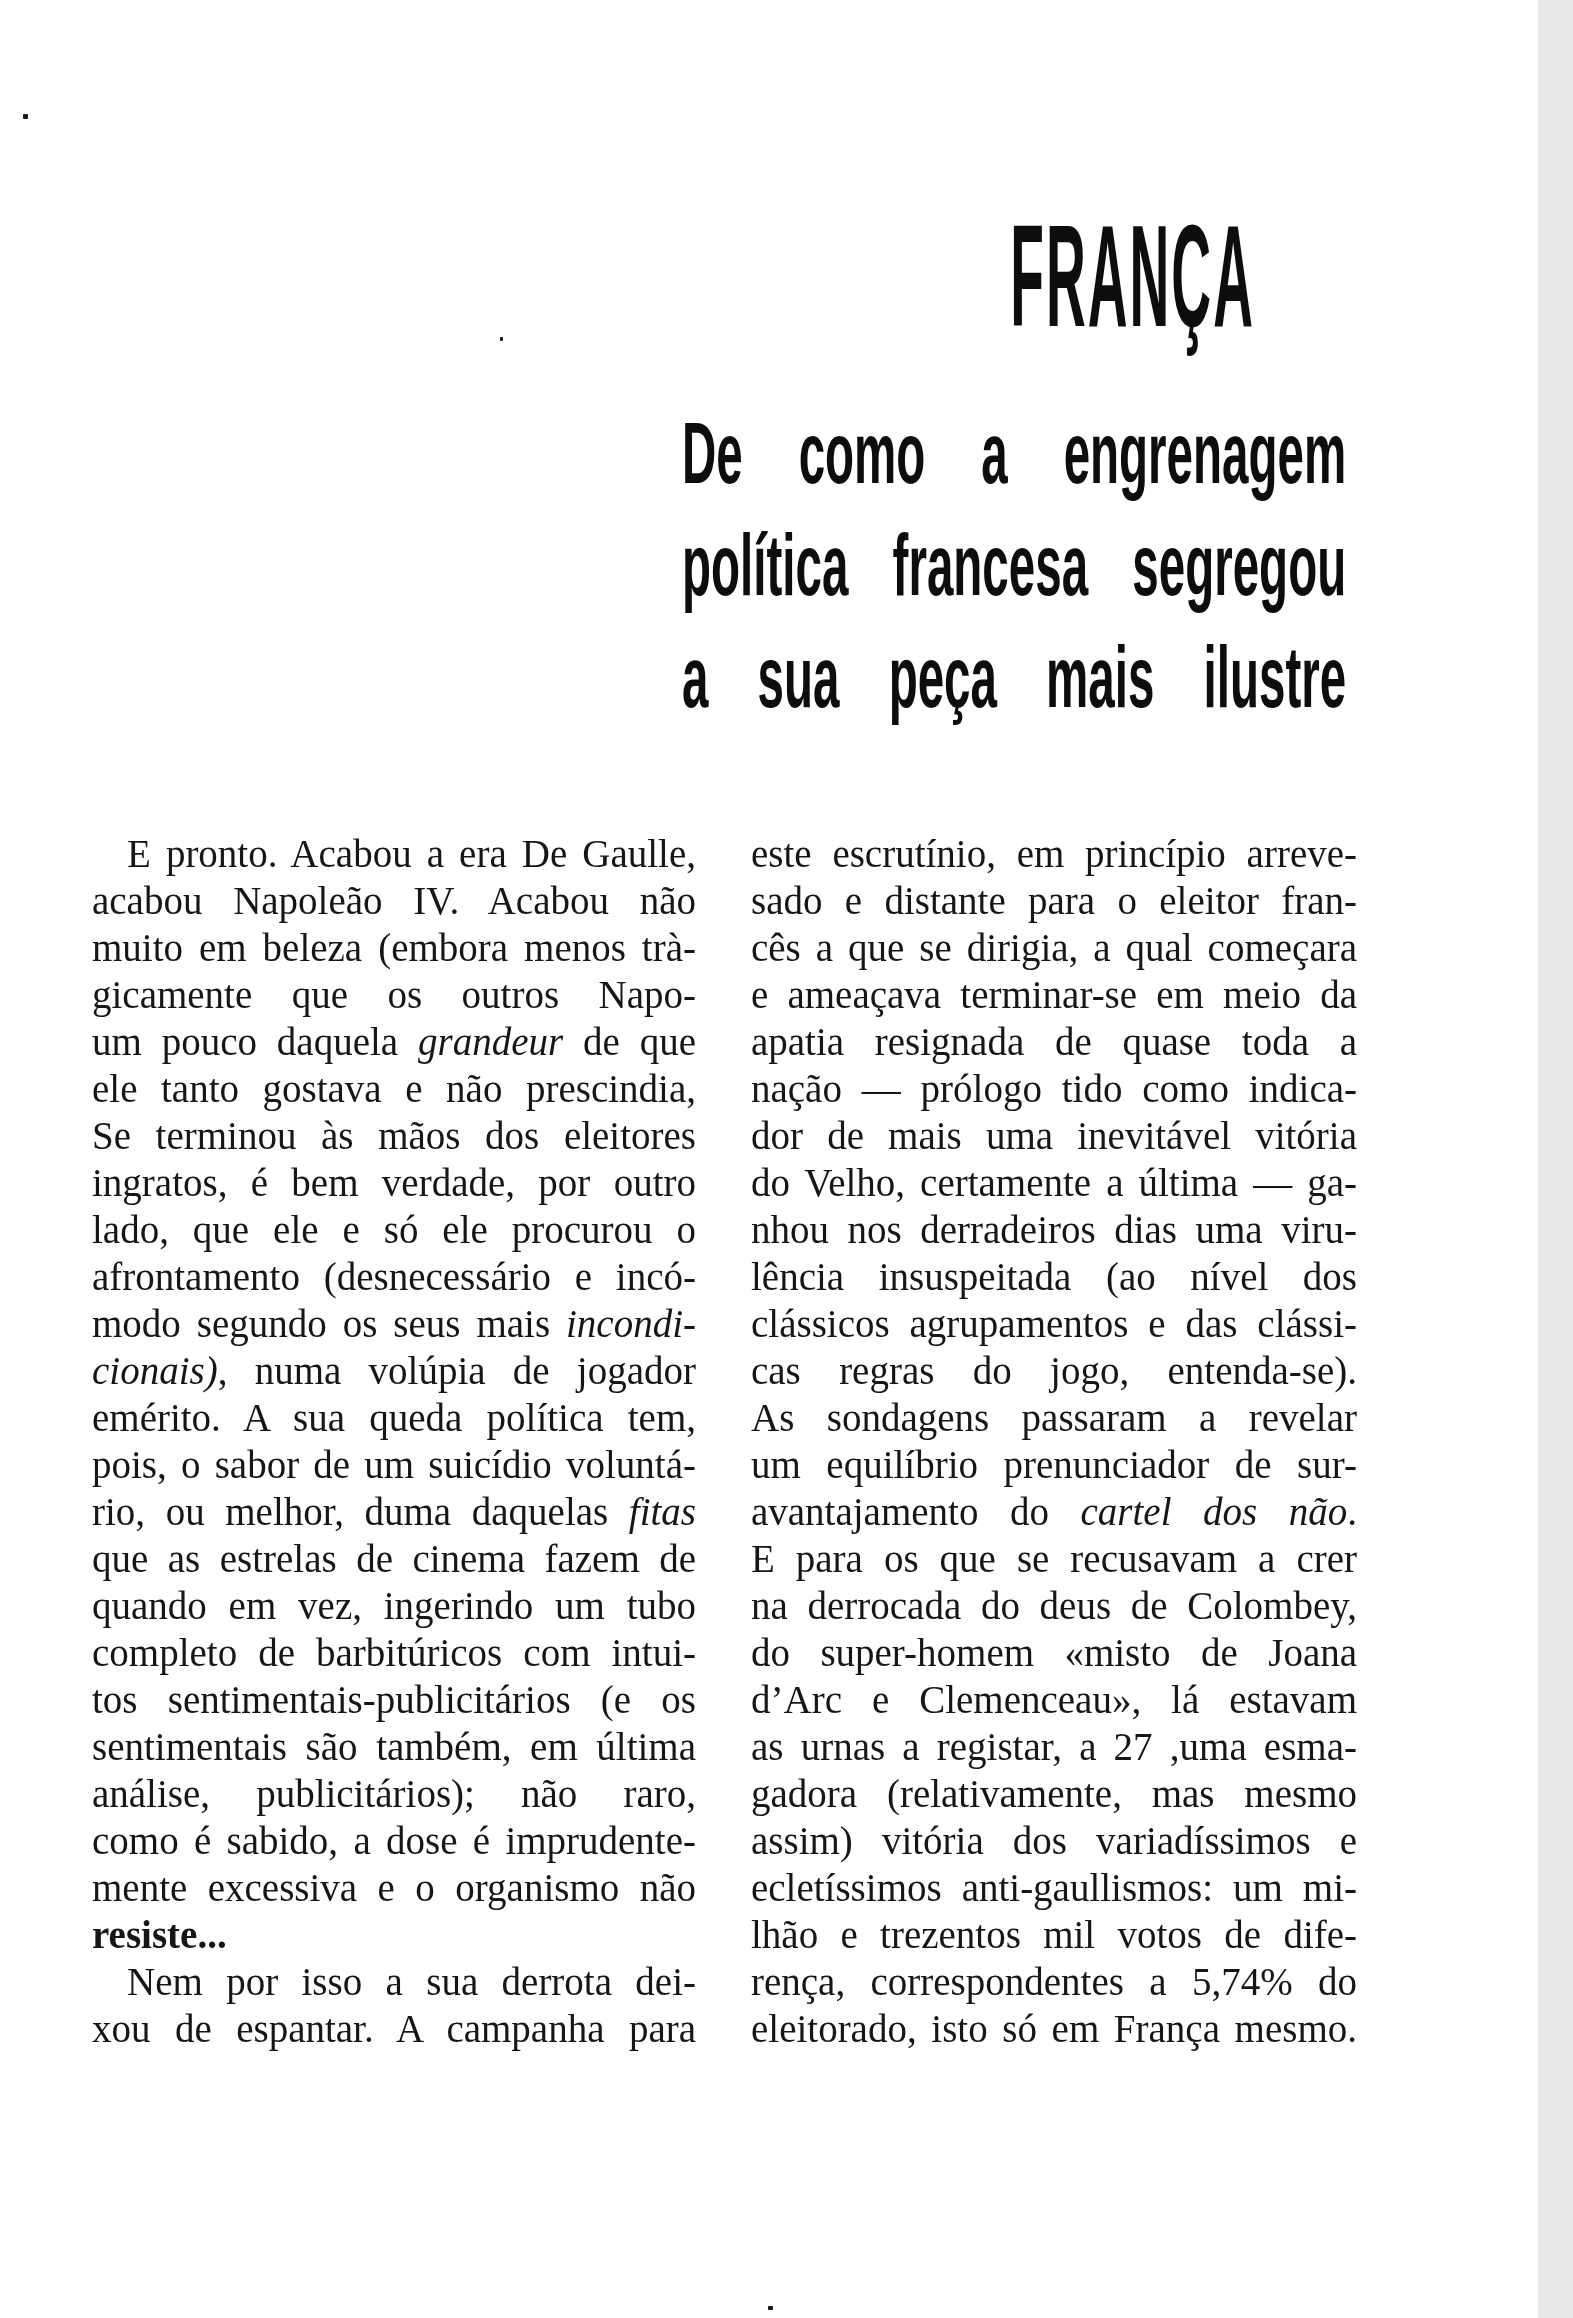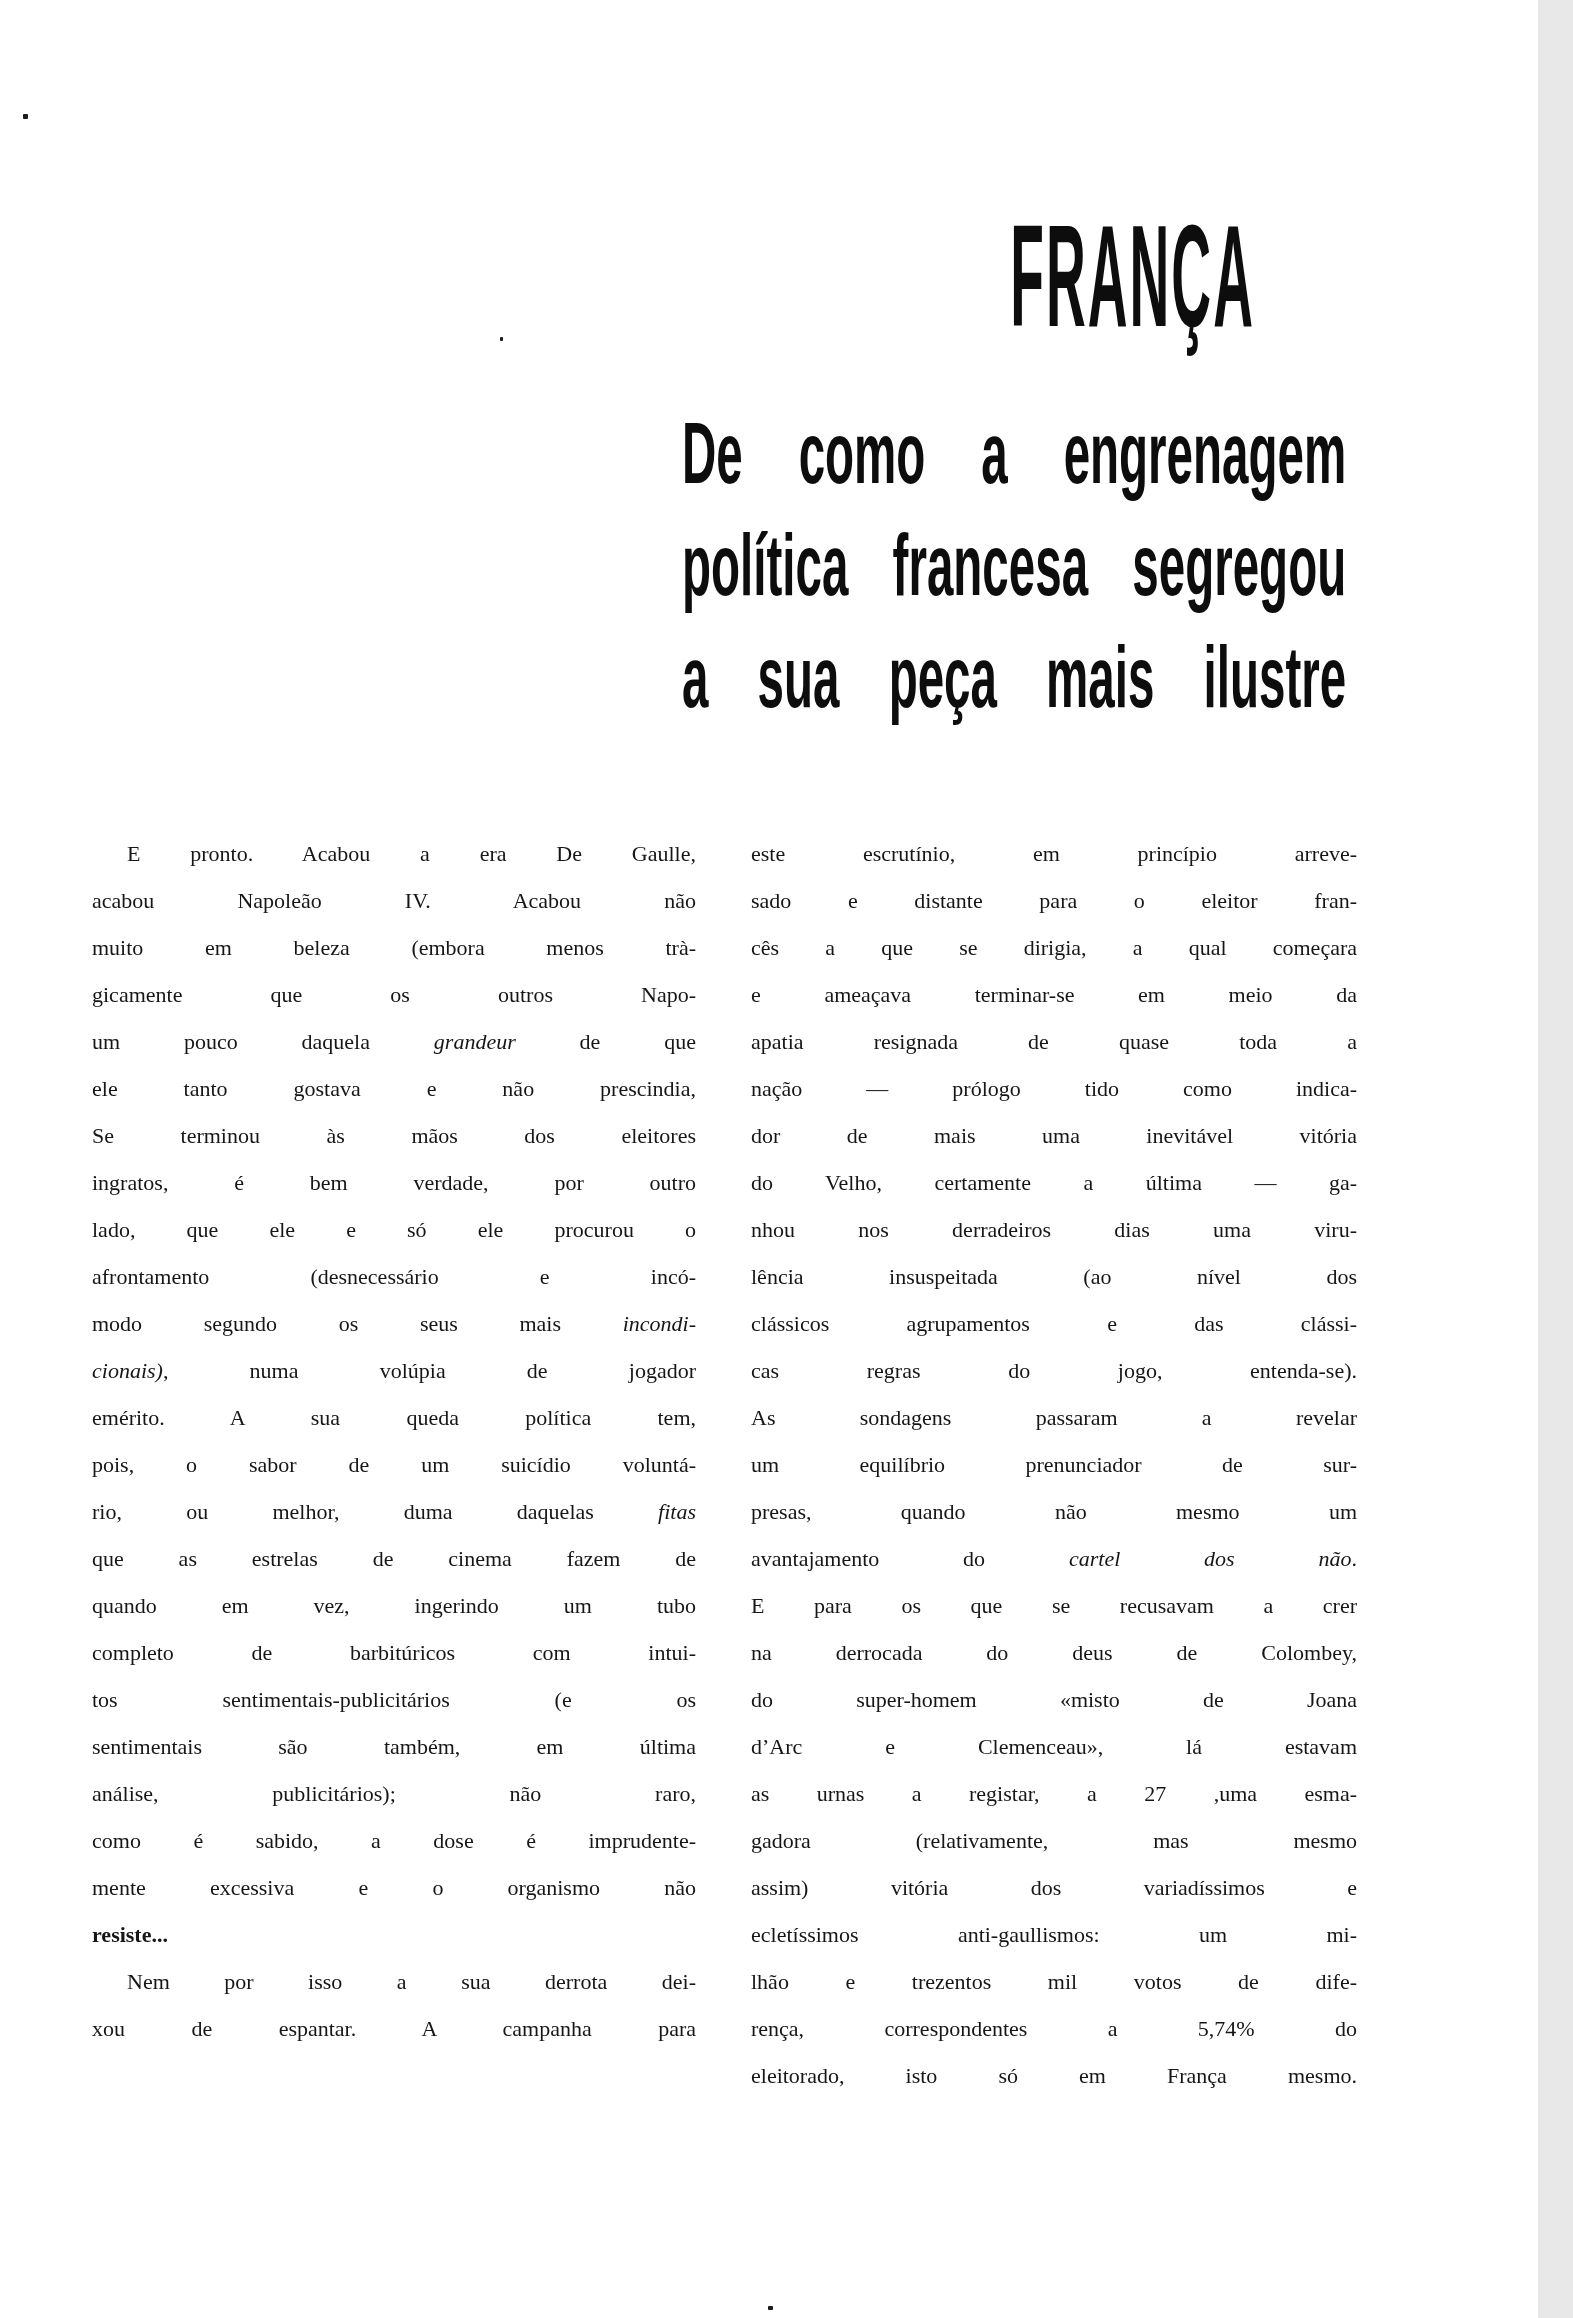--- a/index.html
+++ b/index.html
@@ -46,21 +46,21 @@
   .headline .hline {
     text-align: justify;
     text-align-last: justify;
     white-space: normal;
   }
 
   
   .column {
     position: absolute;
     top: 830px;
-    font-size: 22px;
+    font-size: 39px;
     line-height: 47px;
     color: #161616;
   }
   .col-left  { left: 92px; width: 604px; }
   .col-right { left: 751px; width: 606px; }
   .column .line {
     text-align: justify;
     text-align-last: justify;
     height: 47px;
     overflow: visible;
@@ -125,21 +125,20 @@
       <div class="line"><span>apatia resignada de quase toda a</span></div>
       <div class="line"><span>nação — prólogo tido como indica-</span></div>
       <div class="line"><span>dor de mais uma inevitável vitória</span></div>
       <div class="line"><span>do Velho, certamente a última — ga-</span></div>
       <div class="line"><span>nhou nos derradeiros dias uma viru-</span></div>
       <div class="line"><span>lência insuspeitada (ao nível dos</span></div>
       <div class="line"><span>clássicos agrupamentos e das clássi-</span></div>
       <div class="line"><span>cas regras do jogo, entenda-se).</span></div>
       <div class="line"><span>As sondagens passaram a revelar</span></div>
       <div class="line"><span>um equilíbrio prenunciador de sur-</span></div>
-      <div class="line"><span>presas, quando não mesmo um</span></div>
       <div class="line"><span>avantajamento do </span><i>cartel dos não</i><span>.</span></div>
       <div class="line"><span>E para os que se recusavam a crer</span></div>
       <div class="line"><span>na derrocada do deus de Colombey,</span></div>
       <div class="line"><span>do super-homem «misto de Joana</span></div>
       <div class="line"><span>d’Arc e Clemenceau», lá estavam</span></div>
       <div class="line"><span>as urnas a registar, a 27 ,uma esma-</span></div>
       <div class="line"><span>gadora (relativamente, mas mesmo</span></div>
       <div class="line"><span>assim) vitória dos variadíssimos e</span></div>
       <div class="line"><span>ecletíssimos anti-gaullismos: um mi-</span></div>
       <div class="line"><span>lhão e trezentos mil votos de dife-</span></div>

